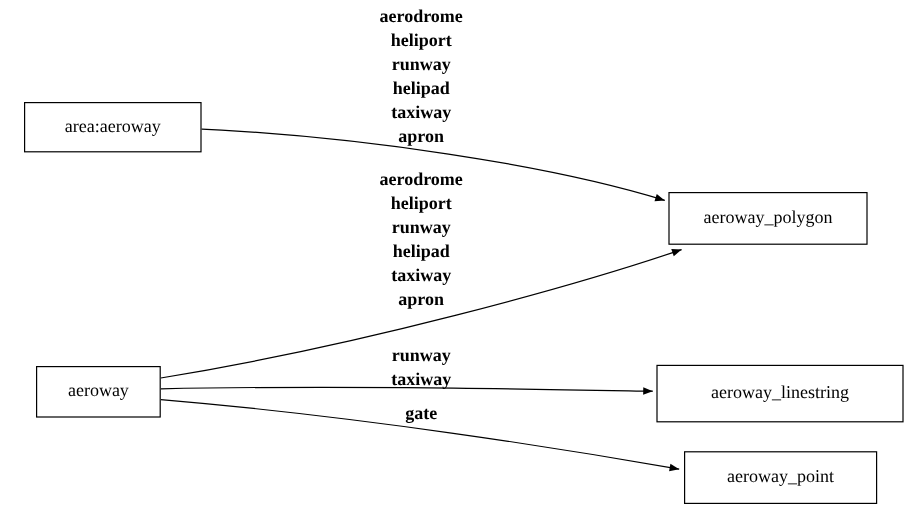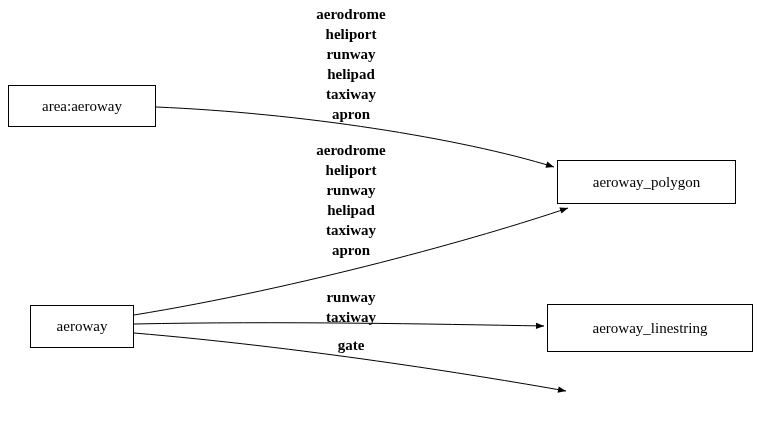--- a/index.html
+++ b/index.html
@@ -27,23 +27,23 @@
   .node {
     position: absolute;
     box-sizing: border-box;
     border: 1px solid #000000;
     background: #ffffff;
     display: flex;
     align-items: center;
     justify-content: center;
     white-space: nowrap;
   }
-  .n-area       { left: 8px;   top: 85px;  width: 148px; height: 42px; }
+  .n-area       { left: 20px;   top: 85px;  width: 148px; height: 42px; }
   .n-aeroway    { left: 30px;  top: 305px; width: 104px; height: 43px; }
-  .n-polygon    { left: 557px; top: 160px; width: 179px; height: 44px; }
+  .n-polygon    { left: 557px; top: 160px; width: 166px; height: 44px; }
   .n-linestring { left: 547px; top: 304px; width: 206px; height: 48px; }
   .n-point      { left: 570px; top: 376px; width: 161px; height: 44px; }
   .edge-label {
     position: absolute;
     transform: translateX(-50%);
     text-align: center;
     white-space: pre-line;
     line-height: 20px;
     font-weight: bold;
   }
@@ -70,20 +70,21 @@
   </svg>
 
   <div class="node n-area">area:aeroway</div>
 
   <div class="node n-aeroway">aeroway</div>
 
   <div class="node n-polygon">aeroway_polygon</div>
 
   <div class="node n-linestring">aeroway_linestring</div>
 
+  <div class="node n-point">aeroway_point</div>
 
   <div class="edge-label el-1">aerodrome
 heliport
 runway
 helipad
 taxiway
 apron</div>
 
   <div class="edge-label el-2">aerodrome
 heliport

